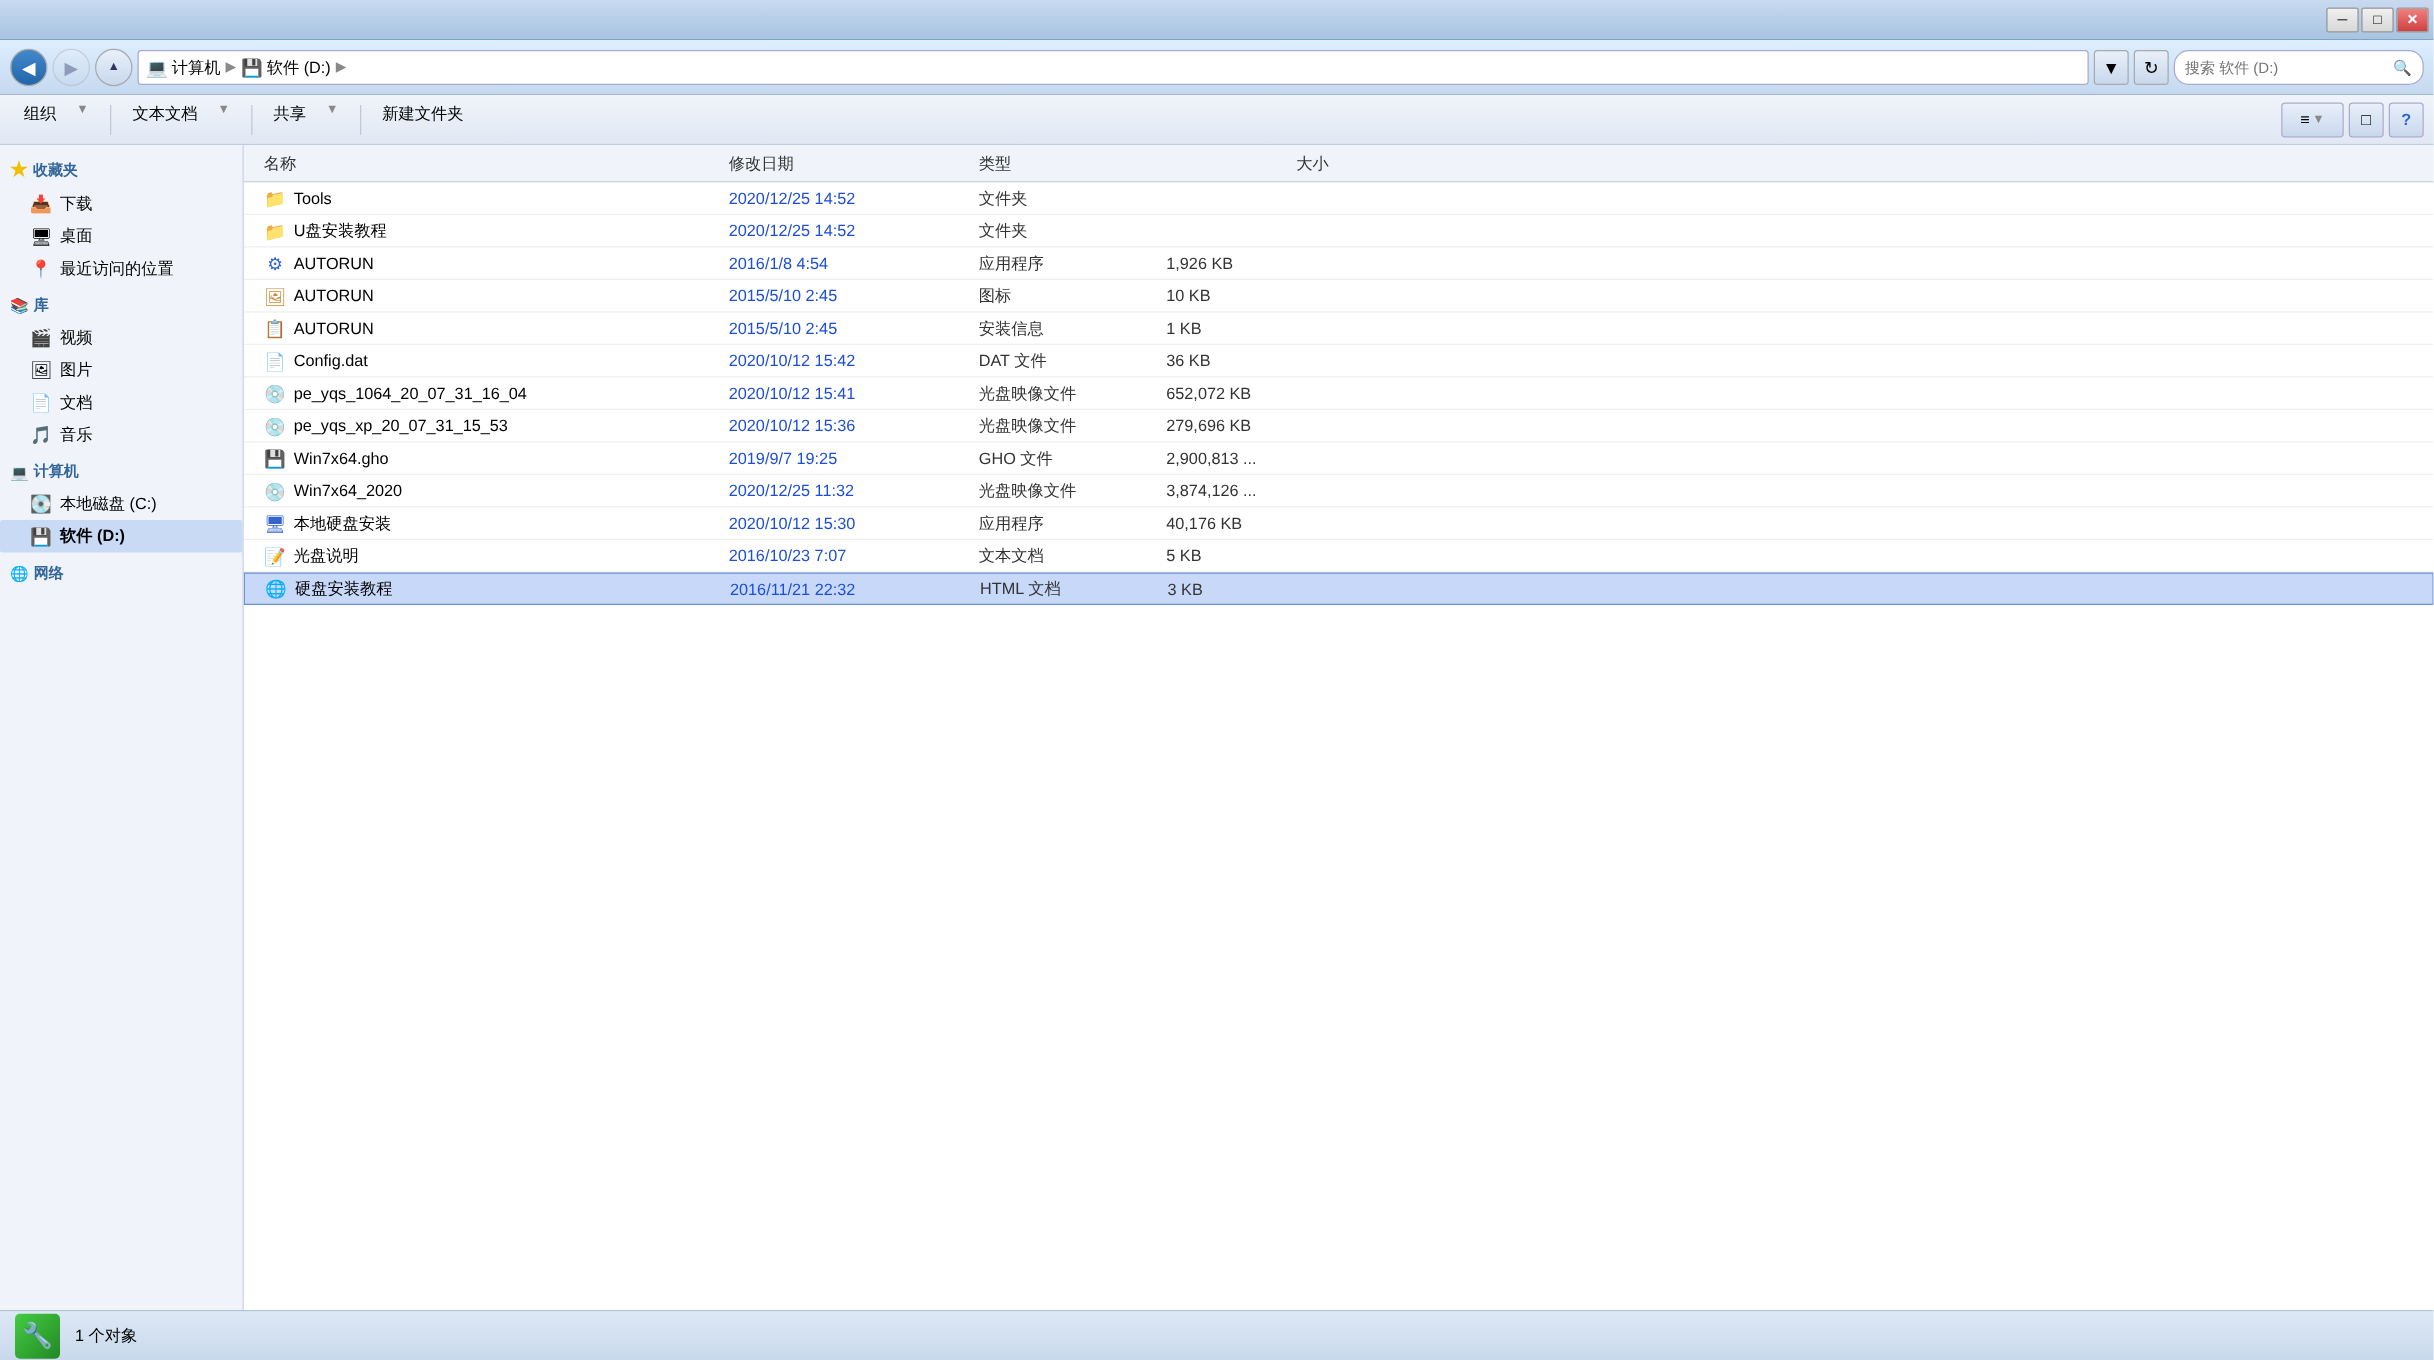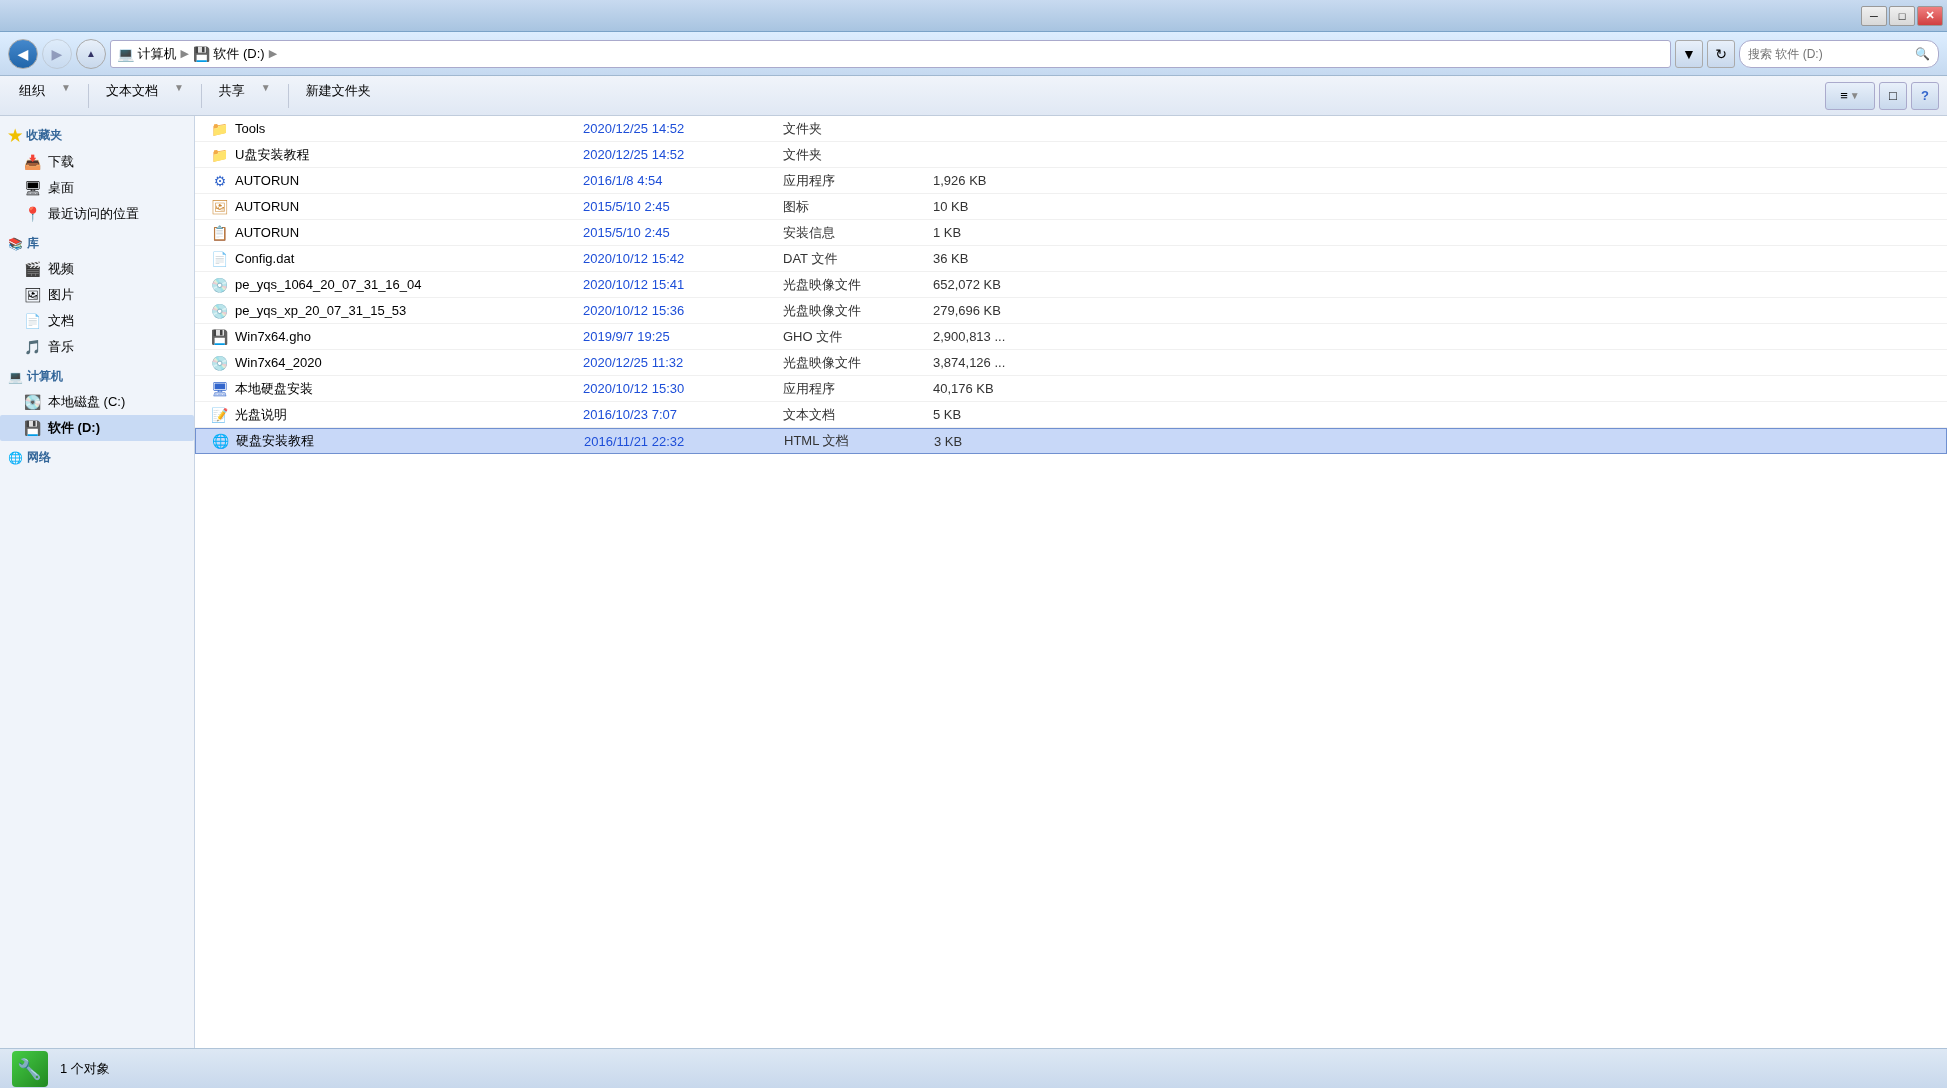--- a/index.html
+++ b/index.html
@@ -446,20 +446,26 @@
       <div class="sidebar-section-header">
         <span style="color:#3366cc;">🌐</span>
         <span>网络</span>
       </div>
     </div>
 
   </div>
 
   <div class="content-area">
 
+    <div class="col-headers">
+      <div class="col-name">名称</div>
+      <div class="col-date">修改日期</div>
+      <div class="col-type">类型</div>
+      <div class="col-size">大小</div>
+    </div>
 
     <div class="file-list" id="file-list">
     <div class="file-row">
     <div class="file-cell-name">
       <span class="file-icon" style="color:#f0c040">📁</span>
       <span>Tools</span>
     </div>
     <div class="file-cell-date">2020/12/25 14:52</div>
     <div class="file-cell-type">文件夹</div>
     <div class="file-cell-size"></div>

